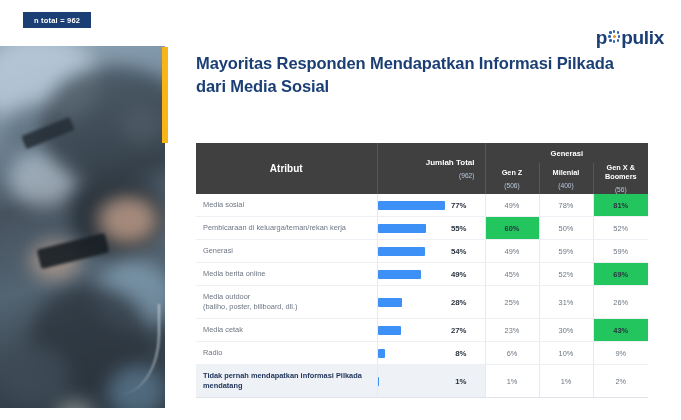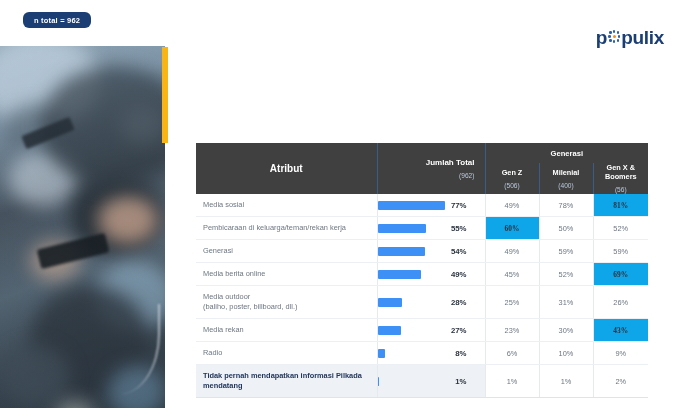--- a/index.html
+++ b/index.html
@@ -8,21 +8,21 @@
     background: #ffffff;
     font-family: "Liberation Sans", sans-serif;
     overflow: hidden;
   }
   #stage { position: relative; width: 681px; height: 420px; background: #fff; }
 
   
   .badge {
     position: absolute; left: 23px; top: 12px;
     height: 16px; padding: 0 11px;
-    border-radius: 6px;
+    border-radius: 0;
     background: #1b3f75;
     color: #ffffff;
     font-size: 7.5px; font-weight: bold;
     letter-spacing: .2px;
     display: flex; align-items: center; justify-content: center;
     white-space: nowrap;
   }
 
   
   .photo {
@@ -154,21 +154,21 @@
   .barwrap { position: relative; height: 18px; display: flex; align-items: center; }
   .bar { height: 8.5px; background: #3d90f5; border-radius: 1px; min-width: 1.5px; }
   .barval {
     position: absolute; right: 18px; top: 50%; transform: translateY(-50%);
     color: #2b3440; font-weight: bold; font-size: 7.8px;
   }
   td.c-gen {
     text-align: center; font-size: 7.4px;
     border-left: 1px solid #e6eaf0;
   }
-  td.c-gen.hi { background: #0ea5e9; color: #2b3440; font-weight: bold; font-family: Liberation Serif, serif; }
+  td.c-gen.hi { background: #22c55e; color: #2b3440; font-weight: bold; }
   tr.row-last td { border-bottom: 1px solid #dfe4ec; }
   tr.row-last td.c-label, tr.row-last td.c-bar { background: #eef1f6; }
   tr.row-last td.c-label { color: #22365c; font-weight: bold; }
   .tbl tbody tr:last-child td { border-bottom: 1px solid #dfe4ec; }
   td.c-label, td.c-bar, td.c-gen { height: 22px; margin-top: 10px; }
   tr.tall td { height: 30px; }
 </style>
 </head>
 <body>
 
@@ -208,20 +208,21 @@
         <s class="se"></s>
       <s class="s"></s>
         <s class="sw"></s>
         <s class="w"></s>
         <s class="nw"></s>
       <s class="c"></s>
     </span>
     <span>pulix</span>
   </div>
 
+  <div class="title">Mayoritas Responden Mendapatkan Informasi Pilkada dari Media Sosial</div>
 
   <table class="tbl">
     <colgroup>
       <col style="width:181px">
       <col style="width:108px">
       <col style="width:54px">
       <col style="width:54px">
       <col style="width:55px">
     </colgroup>
     <thead>
@@ -303,21 +304,21 @@
             <div class="barwrap">
               <div class="bar" style="width: 24.64px; background: rgb(61, 144, 245);"></div>
               <span class="barval">28%</span>
             </div>
           </td>
           <td class="c-gen">25%</td>
           <td class="c-gen">31%</td>
           <td class="c-gen">26%</td>
         </tr>
         <tr>
-          <td class="c-label">Media rekan</td>
+          <td class="c-label">Media cetak</td>
           <td class="c-bar">
             <div class="barwrap">
               <div class="bar" style="width: 23.76px; background: rgb(61, 144, 245);"></div>
               <span class="barval">27%</span>
             </div>
           </td>
           <td class="c-gen">23%</td>
           <td class="c-gen">30%</td>
           <td class="c-gen hi">43%</td>
         </tr>

